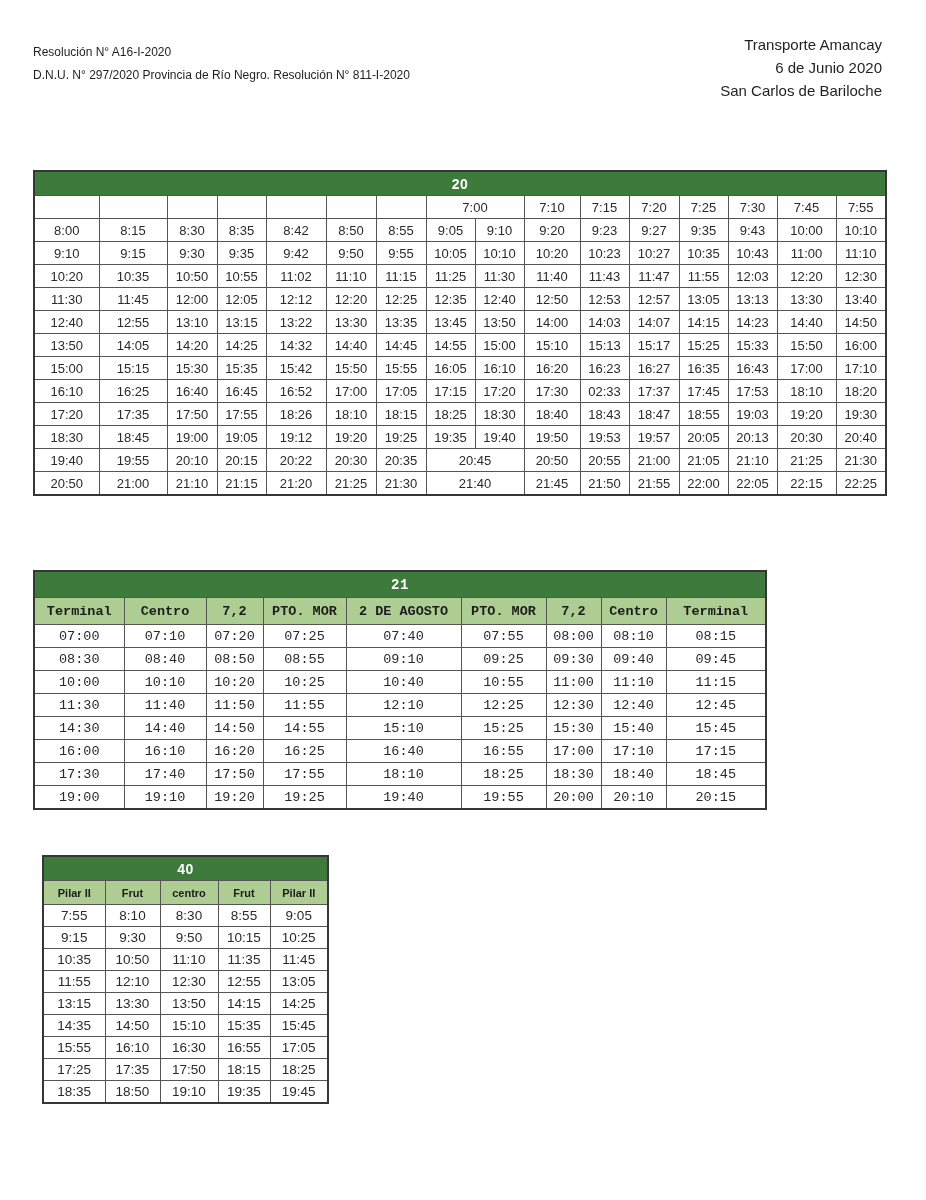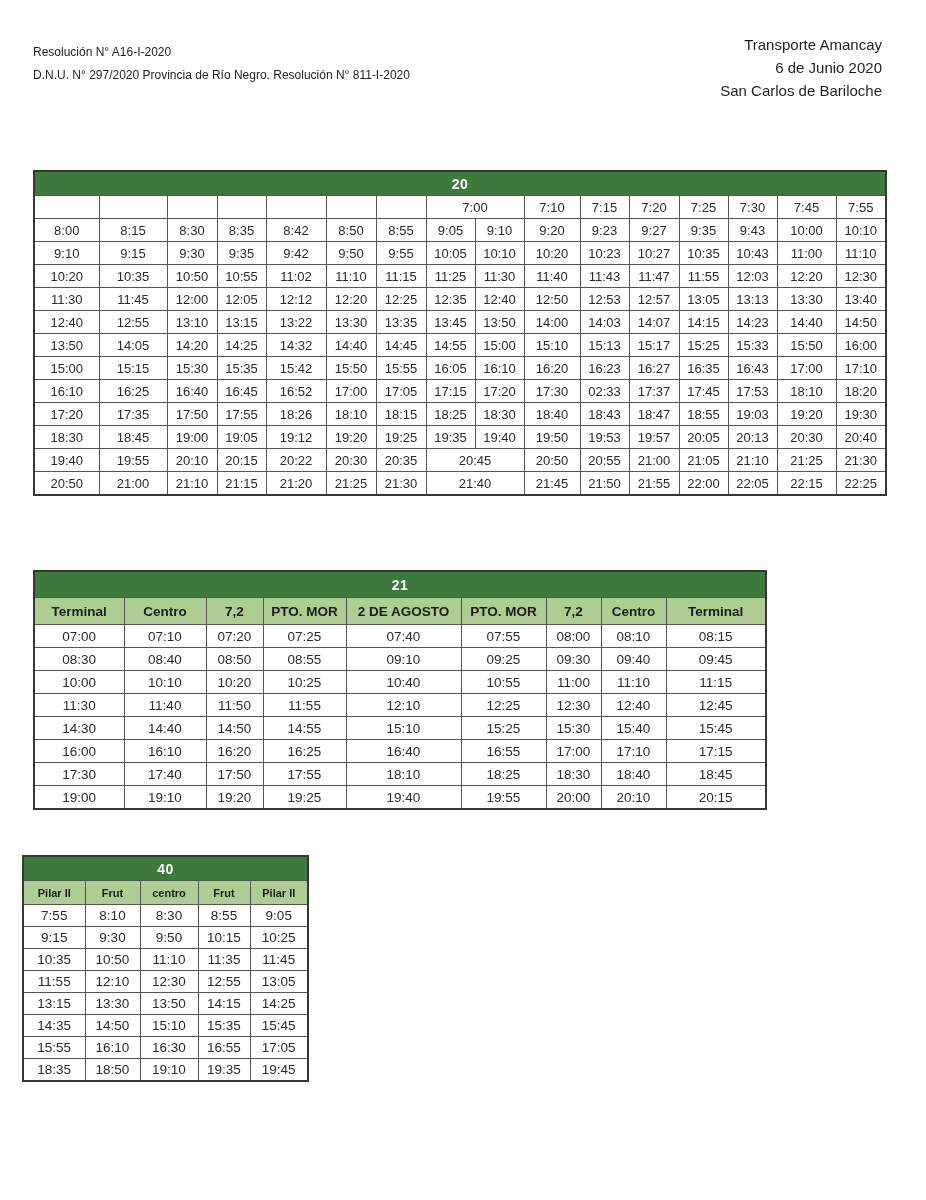--- a/index.html
+++ b/index.html
@@ -22,22 +22,22 @@
     font-size:12px;line-height:23px;
     text-align:left;
   }
   .doc-header-right{
     position:absolute;right:44px;top:33px;
     font-size:15px;line-height:23px;
     text-align:right;
   }
   .tbl{position:absolute;}
   .pos-t20{left:33px;top:170px;border-radius:22px;}
-  .pos-t21{left:33px;top:570px;}
-  .pos-t40{left:22px;top:855px;}
+  .pos-t21{left:33px;top:570px;font-family:Liberation Mono, monospace;}
+  .pos-t40{left:42px;top:855px;}
   table.timetable{
     border-collapse:collapse;
     table-layout:fixed;
     border:2px solid #363636;
   }
   table.timetable th,
   table.timetable td{
     border:1px solid var(--border);
     text-align:center;
     vertical-align:middle;
@@ -530,20 +530,27 @@
             <td>15:45</td>
           </tr>
           <tr>
             <td>15:55</td>
             <td>16:10</td>
             <td>16:30</td>
             <td>16:55</td>
             <td>17:05</td>
           </tr>
           <tr>
+            <td>17:25</td>
+            <td>17:35</td>
+            <td>17:50</td>
+            <td>18:15</td>
+            <td>18:25</td>
+          </tr>
+          <tr>
             <td>18:35</td>
             <td>18:50</td>
             <td>19:10</td>
             <td>19:35</td>
             <td>19:45</td>
           </tr>
         </tbody>
       </table>
     </div>
 

